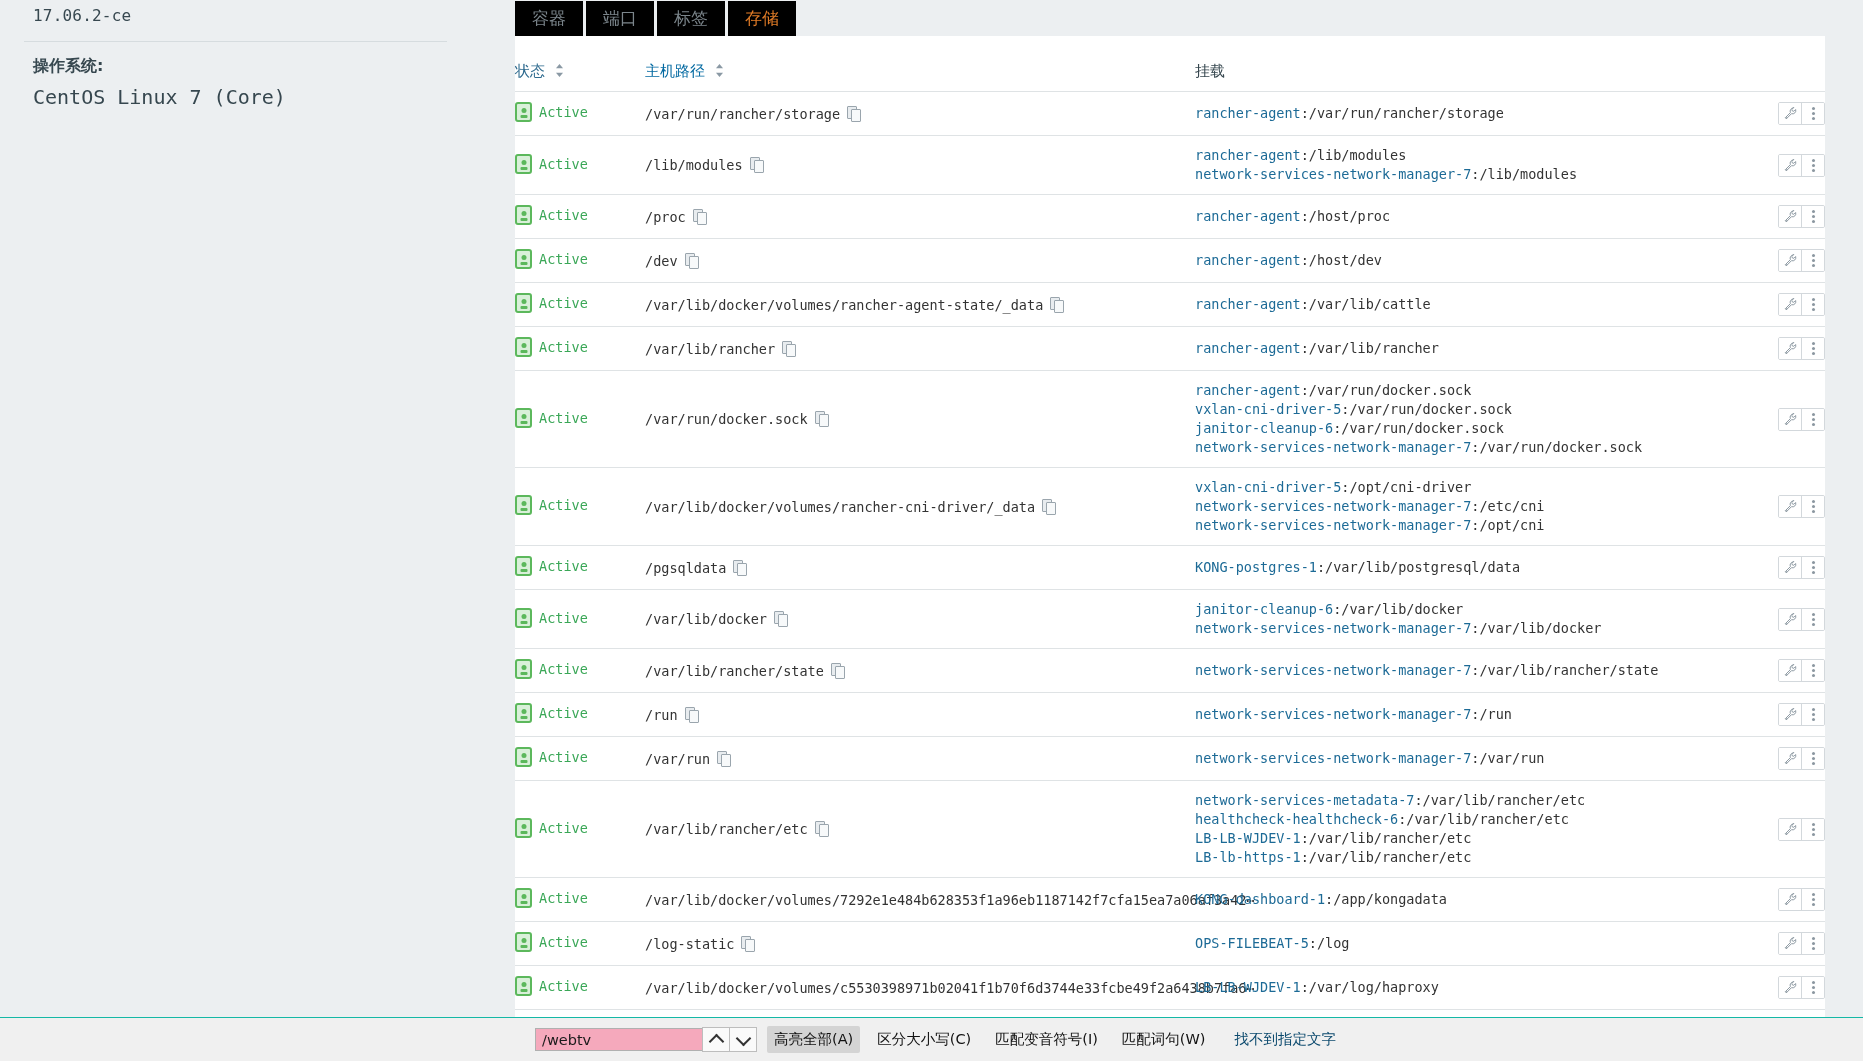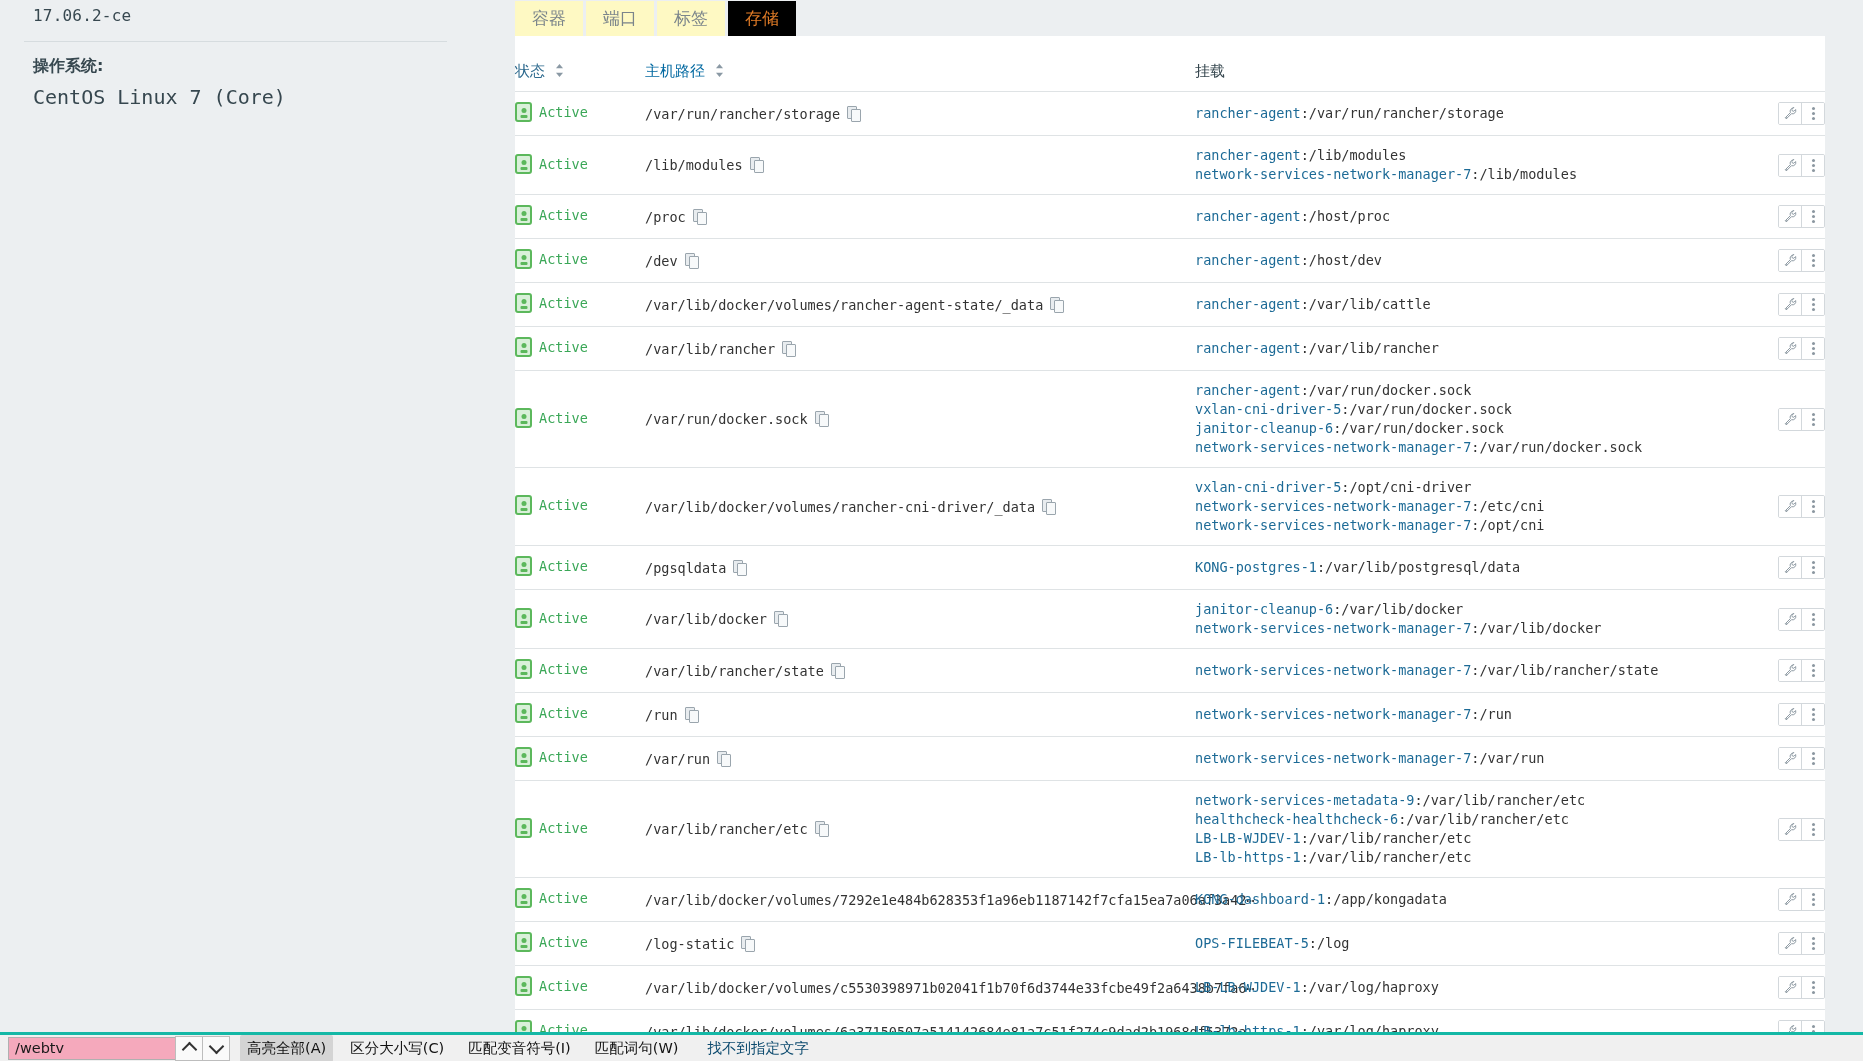--- a/index.html
+++ b/index.html
@@ -30,21 +30,21 @@
   }
   .os-value{
     font-family:"DejaVu Sans Mono","Liberation Mono",monospace;
     font-size:20px;color:#36474f;
     padding:8px 0 0 33px;
   }
 
   
   .tabbar{position:absolute;left:515px;top:0;display:flex;align-items:flex-end;height:36px;}
   .tab{
-    background:#fef9c3;color:#7b858b;
+    background:#000000;color:#7b858b;
     font-family:"DejaVu Sans","Liberation Sans",sans-serif;
     font-size:17px;
     padding:7px 17px 8px 17px;
     margin-right:3px;
     line-height:20px;
     cursor:pointer;
     user-select:none;
   }
   .tab.active{background:#000000;color:#e07b26;}
 
@@ -118,24 +118,24 @@
   .act-btn{
     width:22px;height:21px;display:flex;align-items:center;justify-content:center;
     background:#fff;cursor:pointer;
   }
   .act-btn + .act-btn{border-left:1px solid #d3d8dc;}
   .dots{display:flex;flex-direction:column;gap:2px;}
   .dots i{width:3px;height:3px;background:#8b97a0;border-radius:50%;display:block;}
 
   
   .findbar{
-    position:absolute;left:0;bottom:0;width:1863px;height:29px;
-    background:#f0f0f0;border-top:3px solid #14b8a6;
+    position:absolute;left:0;bottom:0;width:1863px;height:44px;
+    background:#f0f0f0;border-top:1px solid #14b8a6;
     display:flex;align-items:center;padding-left:8px;box-sizing:border-box;
-    font-family:"DejaVu Sans","Liberation Sans",sans-serif;font-size:14.5px;
+    font-family:"DejaVu Sans","Liberation Sans",sans-serif;font-size:14.5px;justify-content:center;
   }
   .find-input{
     width:168px;height:23px;border:1px solid #b0b0b0;background:#f5a9bc;
     color:#1a1a1a;font-size:14.5px;padding:0 6px;box-sizing:border-box;
     font-family:"DejaVu Sans","Liberation Sans",sans-serif;
     outline:none;
   }
   .nav-btn{
     width:28px;height:25px;border:1px solid #bdbdbd;background:#fafafa;
     display:flex;align-items:center;justify-content:center;cursor:pointer;
@@ -534,21 +534,21 @@
                 </span>
               </span></td>
           </tr>
           <tr>
             <td class="c-state"><span class="st-wrap">
                 <span class="st-ico"></span>
                 <span class="st-label">Active</span>
               </span></td>
             <td class="c-path"><span>/var/lib/rancher/etc</span><span class="copy-ico"></span></td>
             <td class="c-mount">
-              <div class="mline"><span class="mname">network-services-metadata-9</span><span class="mpath">:/var/lib/rancher/etc</span></div>
+              <div class="mline"><span class="mname">network-services-metadata-7</span><span class="mpath">:/var/lib/rancher/etc</span></div>
               <div class="mline"><span class="mname">healthcheck-healthcheck-6</span><span class="mpath">:/var/lib/rancher/etc</span></div>
               <div class="mline"><span class="mname">LB-LB-WJDEV-1</span><span class="mpath">:/var/lib/rancher/etc</span></div>
               <div class="mline"><span class="mname">LB-lb-https-1</span><span class="mpath">:/var/lib/rancher/etc</span></div>
             </td>
             <td class="c-act"><span class="act-box">
                 <span class="act-btn">
                   <svg width="13" height="13" viewBox="0 0 16 16">
                     <path d="M11.5 1.2a4 4 0 0 0-3.6 5.7L1.6 13.2l1.3 1.3 6.3-6.3a4 4 0 0 0 5.1-5.1l-2.2 2.2-1.9-.5-.5-1.9 2.2-2.2a4 4 0 0 0-.4-.5z" fill="none" stroke="#8b97a0" stroke-width="1.2"></path>
                     <circle cx="3" cy="13.6" r="1" fill="#8b97a0"></circle>
                   </svg>

